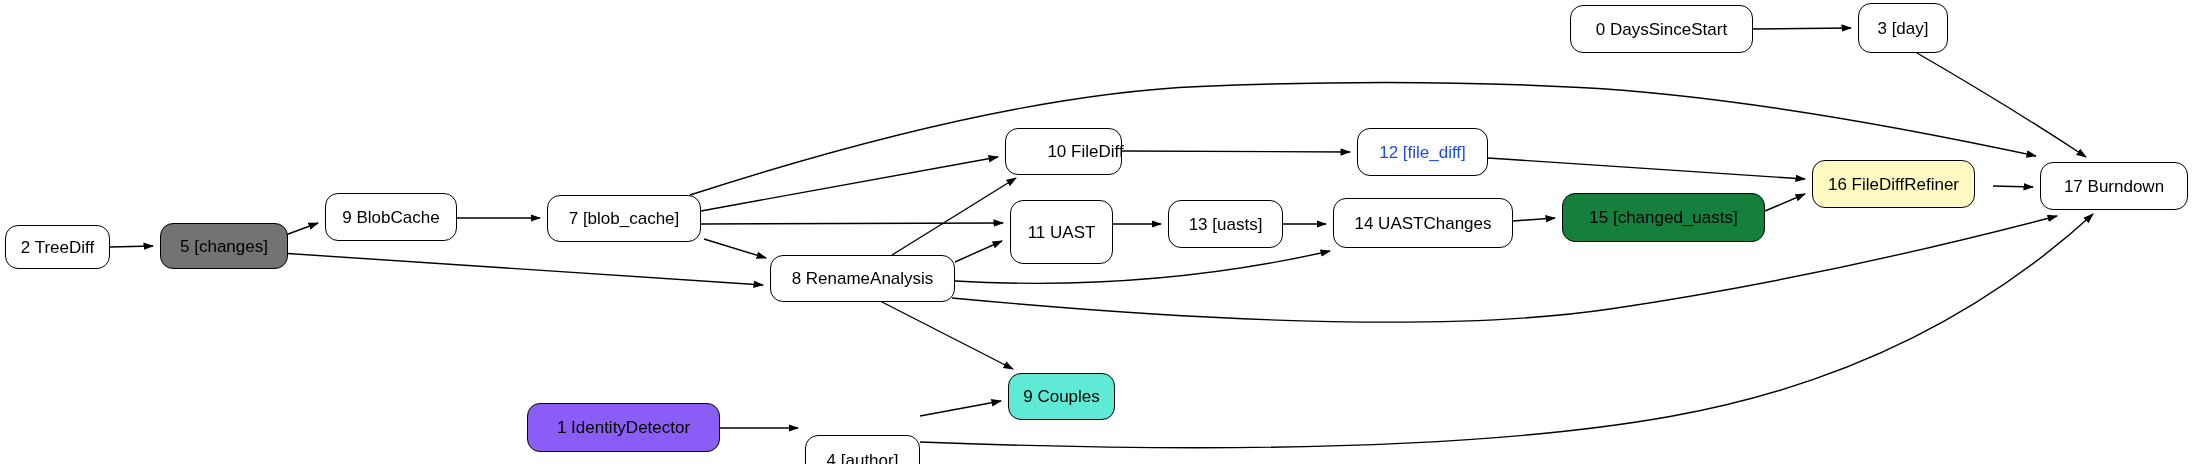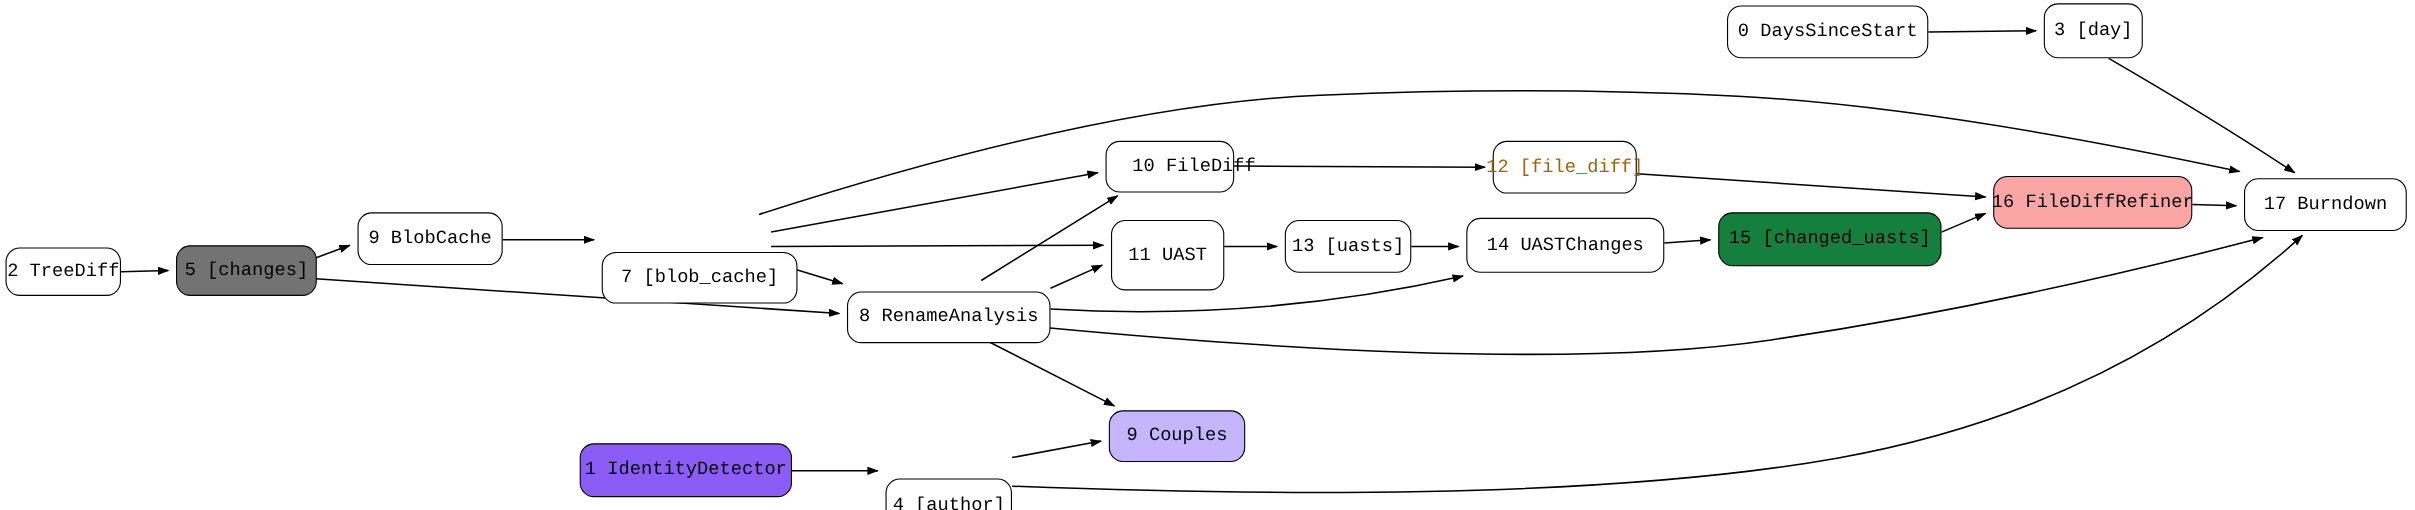--- a/index.html
+++ b/index.html
@@ -2,21 +2,21 @@
 <html><head>
 <meta charset="utf-8">
 <style>
   html, body { margin: 0; padding: 0; background: #ffffff; }
   body { width: 2195px; height: 464px; overflow: hidden; }
   .canvas {
     position: relative;
     width: 2195px;
     height: 464px;
     background: #ffffff;
-    font-family: Liberation Mono, monospace;
+    font-family: Liberation Sans, sans-serif;
   }
   .edge-layer {
     position: absolute;
     left: 0; top: 0;
     width: 2195px; height: 464px;
   }
   .edge-layer path.edge {
     fill: none;
     stroke: #000000;
     stroke-width: 1.4;
@@ -73,27 +73,27 @@
         <path class="edge" d="M920,416 L1001,401" marker-end="url(#arrowhead)" stroke="#000000"></path>
         <path class="edge" d="M920,442 Q1420,461 1670,416.5 Q1920,372 2093,214" marker-end="url(#arrowhead)" stroke="#000000"></path>
       </g>
   </svg>
   <div id="node-layer">
       <div class="node" style="left: 1570px; top: 5px; width: 183px; height: 48px; background: rgb(255, 255, 255); border-color: rgb(0, 0, 0); color: rgb(0, 0, 0);">0 DaysSinceStart</div>
       <div class="node" style="left: 1858px; top: 3px; width: 90px; height: 50px; background: rgb(255, 255, 255); border-color: rgb(0, 0, 0); color: rgb(0, 0, 0);">3 [day]</div>
       <div class="node" style="left: 5px; top: 225px; width: 105px; height: 44px; background: rgb(255, 255, 255); border-color: rgb(0, 0, 0); color: rgb(0, 0, 0);">2 TreeDiff</div>
       <div class="node" style="left: 160px; top: 223px; width: 128px; height: 46px; background: #737373; border-color: rgb(0, 0, 0); color: rgb(0, 0, 0);">5 [changes]</div>
       <div class="node" style="left: 325px; top: 193px; width: 132px; height: 48px; background: rgb(255, 255, 255); border-color: rgb(0, 0, 0); color: rgb(0, 0, 0);">9 BlobCache</div>
-      <div class="node" style="left: 547px; top: 195px; width: 178px; height: 47px; background: rgb(255, 255, 255); border-color: rgb(0, 0, 0); color: rgb(0, 0, 0); margin-top: 34px;">7 [blob_cache]</div>
-      <div class="node" style="left: 770px; top: 265px; width: 185px; height: 47px; background: rgb(255, 255, 255); border-color: rgb(0, 0, 0); color: rgb(0, 0, 0);">8 RenameAnalysis</div>
+      <div class="node" style="left: 547px; top: 195px; width: 154px; height: 47px; background: rgb(255, 255, 255); border-color: rgb(0, 0, 0); color: rgb(0, 0, 0);">7 [blob_cache]</div>
+      <div class="node" style="left: 770px; top: 255px; width: 185px; height: 47px; background: rgb(255, 255, 255); border-color: rgb(0, 0, 0); color: rgb(0, 0, 0);">8 RenameAnalysis</div>
       <div class="node" style="left: 1005px; top: 128px; width: 117px; height: 47px; background: rgb(255, 255, 255); border-color: rgb(0, 0, 0); color: rgb(0, 0, 0); padding-left: 44px;">10 FileDiff</div>
-      <div class="node" style="left: 1357px; top: 128px; width: 131px; height: 48px; background: rgb(255, 255, 255); border-color: rgb(0, 0, 0); color: #a16207;">12 [file_diff]</div>
+      <div class="node" style="left: 1357px; top: 128px; width: 131px; height: 48px; background: rgb(255, 255, 255); border-color: rgb(0, 0, 0); color: #1d4ed8;">12 [file_diff]</div>
       <div class="node" style="left: 1010px; top: 200px; width: 103px; height: 64px; background: rgb(255, 255, 255); border-color: rgb(0, 0, 0); color: rgb(0, 0, 0);">11 UAST</div>
       <div class="node" style="left: 1168px; top: 200px; width: 115px; height: 48px; background: rgb(255, 255, 255); border-color: rgb(0, 0, 0); color: rgb(0, 0, 0);">13 [uasts]</div>
       <div class="node" style="left: 1333px; top: 198px; width: 180px; height: 50px; background: rgb(255, 255, 255); border-color: rgb(0, 0, 0); color: rgb(0, 0, 0);">14 UASTChanges</div>
       <div class="node" style="left: 1562px; top: 193px; width: 203px; height: 49px; background: #15803d; border-color: rgb(0, 0, 0); color: rgb(0, 0, 0);">15 [changed_uasts]</div>
-      <div class="node" style="left: 1812px; top: 160px; width: 181px; height: 48px; background: #fca5a5; border-color: rgb(0, 0, 0); color: rgb(0, 0, 0);">16 FileDiffRefiner</div>
+      <div class="node" style="left: 1812px; top: 160px; width: 163px; height: 48px; background: #fef9c3; border-color: rgb(0, 0, 0); color: rgb(0, 0, 0);">16 FileDiffRefiner</div>
       <div class="node" style="left: 2040px; top: 162px; width: 148px; height: 48px; background: rgb(255, 255, 255); border-color: rgb(0, 0, 0); color: rgb(0, 0, 0);">17 Burndown</div>
-      <div class="node" style="left: 1008px; top: 373px; width: 124px; height: 47px; background: #c4b5fd; border-color: rgb(0, 0, 0); color: rgb(0, 0, 0);">9 Couples</div>
+      <div class="node" style="left: 1008px; top: 373px; width: 107px; height: 47px; background: #5eead4; border-color: rgb(0, 0, 0); color: rgb(0, 0, 0);">9 Couples</div>
       <div class="node" style="left: 527px; top: 403px; width: 193px; height: 49px; background: #8b5cf6; border-color: rgb(0, 0, 0); color: rgb(0, 0, 0);">1 IdentityDetector</div>
       <div class="node" style="left: 805px; top: 403px; width: 115px; height: 50px; background: rgb(255, 255, 255); border-color: rgb(0, 0, 0); color: rgb(0, 0, 0); margin-top: 32px;">4 [author]</div>
     </div>
 </div>
 
 </body></html>

